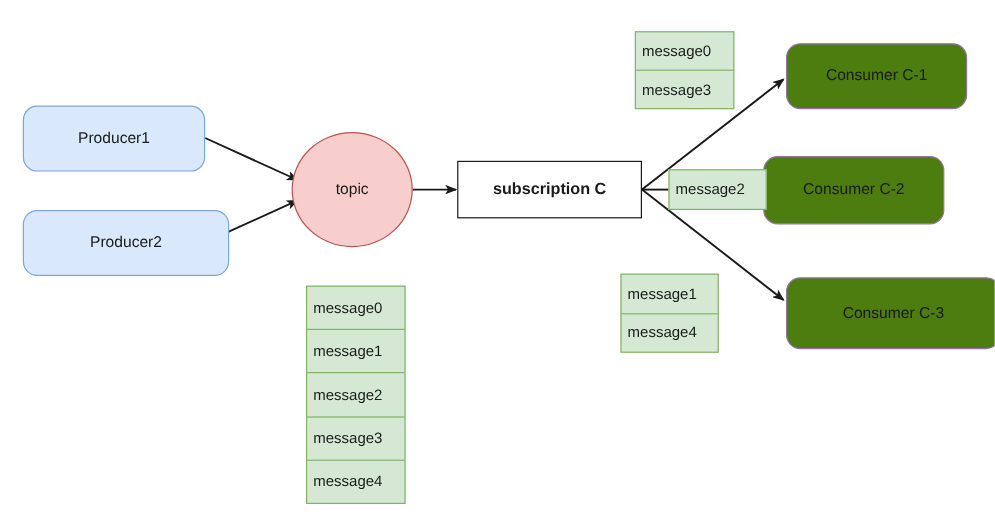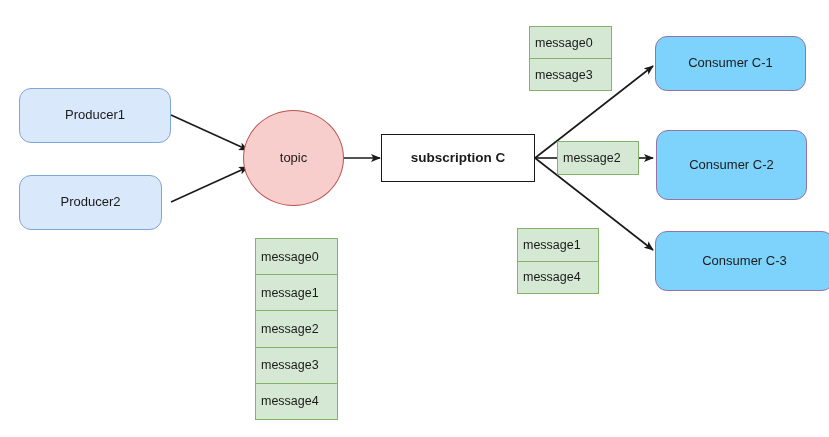--- a/index.html
+++ b/index.html
@@ -26,21 +26,21 @@
     color: #1a1a1a;
     line-height: 1.15;
   }
   .producer {
     background: #dae8fc;
     border: 1px solid #7ea6d9;
     border-radius: 12px;
     text-align: right;
   }
   .consumer {
-    background: #7dd3fc;
+    background: #4d7c0f;
     border: 1px solid #9673a6;
     border-radius: 12px;
   }
   .topic {
     background: #f8cecc;
     border: 1px solid #b85450;
     border-radius: 50%;
     font-size: 13px;
   }
   .subscription {
@@ -100,37 +100,37 @@
     <line x1="535" y1="158" x2="558" y2="158" stroke="#1a1a1a" stroke-width="1.6"></line>
     <line x1="638" y1="158" x2="653" y2="158" stroke="#1a1a1a" stroke-width="1.6" marker-end="url(#arrowhead)"></line>
 
     <line x1="535" y1="158" x2="653" y2="250" stroke="#1a1a1a" stroke-width="1.6" marker-end="url(#arrowhead)"></line>
   </svg>
 
   <div class="node producer" style="left:19px; top:88px; width:152px; height:55px;">
     <span>Producer1</span>
   </div>
 
-  <div class="node producer" style="left:19px; top:175px; width:143px; height:55px;">
+  <div class="node producer" style="left:19px; top:175px; width:172px; height:55px;">
     <span>Producer2</span>
   </div>
 
   <div class="node subscription" style="left:381px; top:134px; width:154px; height:48px;">
     <span>subscription C</span>
   </div>
 
   <div class="node topic" style="left:243px; top:110px; width:101px; height:96px;">
     <span>topic</span>
   </div>
 
   <div class="node consumer" style="left:655px; top:36px; width:151px; height:55px;">
     <span>Consumer C-1</span>
   </div>
 
-  <div class="node consumer" style="left:656px; top:130px; width:151px; height:70px;">
+  <div class="node consumer" style="left:636px; top:130px; width:151px; height:57px;">
     <span>Consumer C-2</span>
   </div>
 
   <div class="node consumer" style="left:655px; top:231px; width:179px; height:60px;">
     <span>Consumer C-3</span>
   </div>
 
   <div class="msg-stack" style="left:255px; top:238px; width:83px; height:182px;">
     <div class="msg-cell">message0</div>
     <div class="msg-cell">message1</div>

